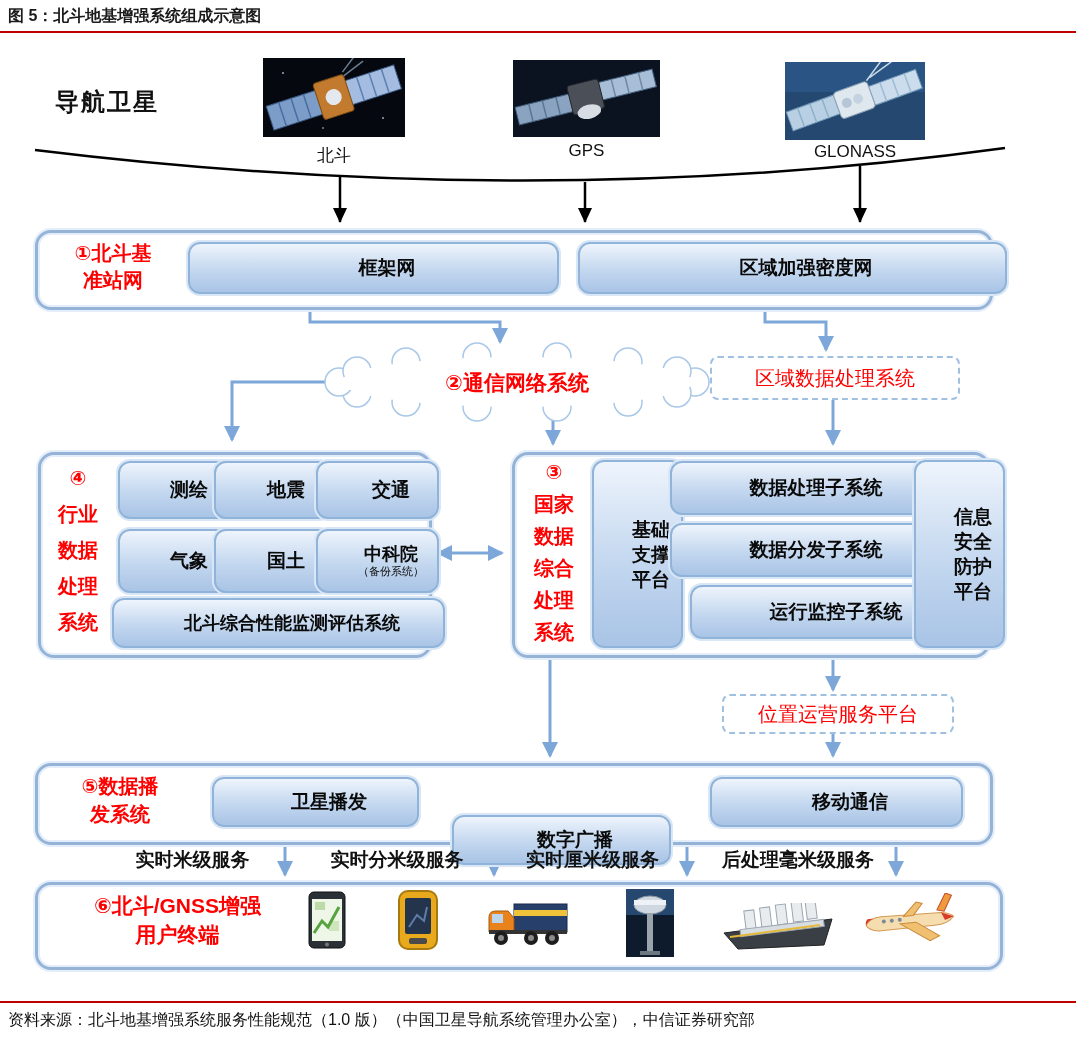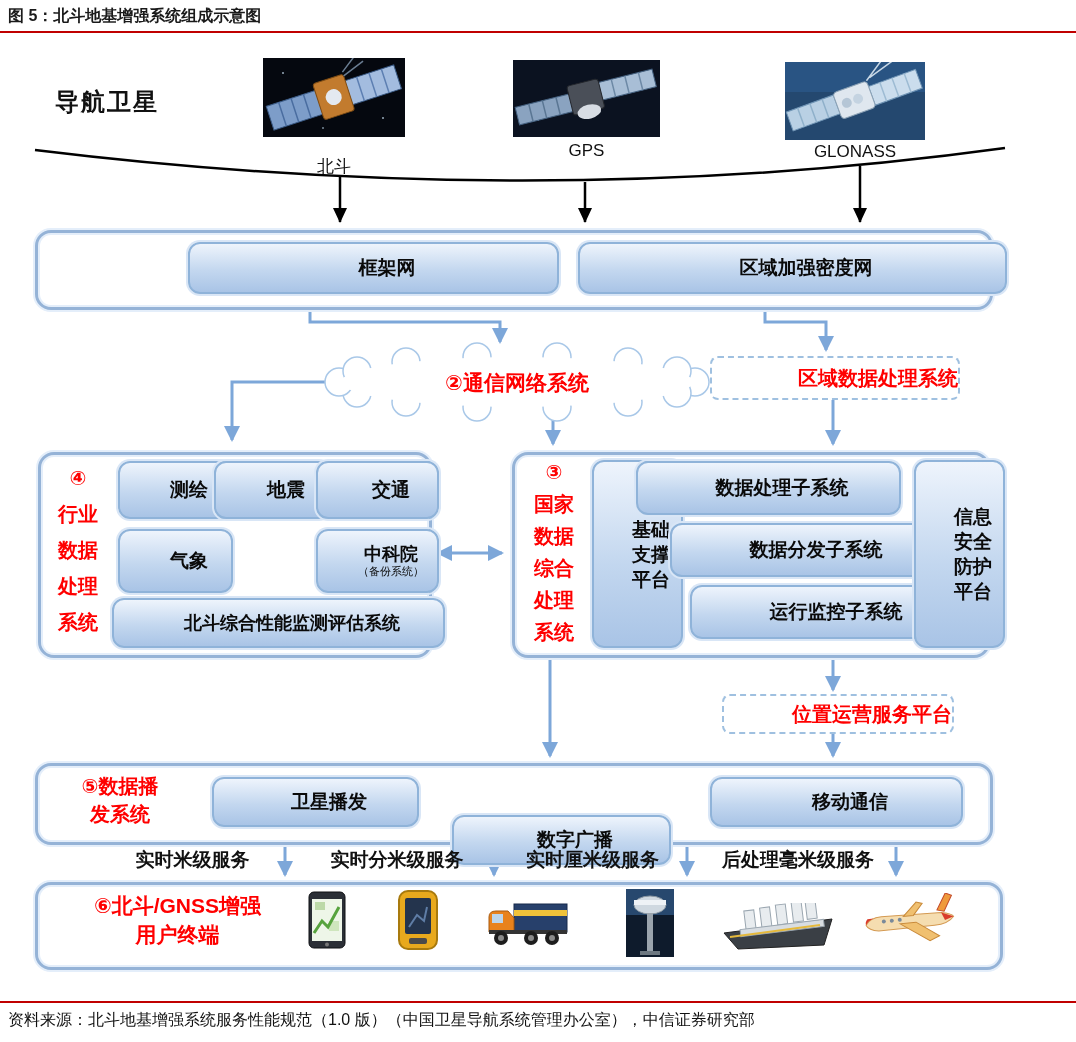--- a/index.html
+++ b/index.html
@@ -12,21 +12,21 @@
   .satname{font-size:17px;text-align:center;color:#111;}
   .container{background:#fff;border:3px solid #95b3d7;border-radius:16px;
              box-shadow:0 0 0 2px #e4eefa, inset 0 0 0 2px #e4eefa;}
   .bx{background:linear-gradient(180deg,#eef4fc 0%,#c3d7ef 55%,#a9c4e6 100%);
       border:2px solid #8fb3d9;border-radius:12px;box-shadow:0 0 0 2px #d9e6f6;
       display:flex;flex-direction:column;align-items:center;justify-content:center;
       font-size:19px;font-weight:600;color:#0a0a0a;text-align:center;line-height:1.15;padding-left:27px;}
   .redlbl{color:#ff0000;font-weight:bold;text-align:center;}
   .redlbl span{display:block;}
   .dash{border:2px dashed #9fc0e0;border-radius:8px;background:#fff;color:#ff0000;
-        font-weight:bold;display:flex;align-items:center;justify-content:flex-end;font-size:20px;}
+        font-weight:normal;display:flex;align-items:center;justify-content:center;font-size:20px;}
   .svc{font-size:19px;font-weight:bold;text-align:center;color:#111;}
   .footer{left:8px;top:1010px;font-size:16px;color:#111;}
   svg{display:block;}
 </style>
 </head>
 <body>
 
 <div class="page">
 
   <div class="abs title">图 5：北斗地基增强系统组成示意图</div>
@@ -94,21 +94,21 @@
     <g transform="rotate(-18 71 40)">
       <rect x="4" y="27" width="52" height="25" fill="#7d9dc9" stroke="#3a5a85"></rect>
       <path d="M17,27 V52 M30,27 V52 M43,27 V52" stroke="#4a6da0" stroke-width="1.5"></path>
       <rect x="86" y="27" width="52" height="25" fill="#a3bcdf" stroke="#3a5a85"></rect>
       <path d="M99,27 V52 M112,27 V52 M125,27 V52" stroke="#5d7fb2" stroke-width="1.5"></path>
       <rect x="55" y="20" width="32" height="38" rx="3" fill="#c27b2e" stroke="#7e4c14"></rect>
       <circle cx="71" cy="39" r="8" fill="#e4e9f0"></circle>
       <path d="M87,18 L104,6 M87,22 L110,14" stroke="#6a7d92" stroke-width="1.5"></path>
     </g>
   </svg>
-  <div class="abs satname" style="left:263px;top:155px;width:142px;">北斗</div>
+  <div class="abs satname" style="left:263px;top:144px;width:142px;">北斗</div>
 
   <svg class="abs" style="left:513px;top:60px;" width="147" height="77" viewBox="0 0 147 77">
     <rect width="147" height="77" fill="#0b1220"></rect>
     <circle cx="25" cy="60" r="1" fill="#89a"></circle>
       <circle cx="130" cy="18" r="1" fill="#89a"></circle>
     <g transform="rotate(-14 73 38)">
       <rect x="2" y="30" width="56" height="18" fill="#8aa3c0" stroke="#44607f"></rect>
       <path d="M16,30 V48 M30,30 V48 M44,30 V48" stroke="#5a7693" stroke-width="1.5"></path>
       <rect x="88" y="26" width="56" height="18" fill="#a8bed6" stroke="#44607f"></rect>
       <path d="M102,26 V44 M116,26 V44 M130,26 V44" stroke="#6d89a6" stroke-width="1.5"></path>
@@ -128,20 +128,24 @@
       <path d="M100,30 V50 M113,30 V50 M126,30 V50" stroke="#9dbbd3" stroke-width="1.5"></path>
       <rect x="52" y="24" width="36" height="28" rx="4" fill="#dfe7ef" stroke="#8ca2b5"></rect>
       <circle cx="62" cy="38" r="5" fill="#b5c6d6"></circle>
         <circle cx="74" cy="38" r="5" fill="#c4d3e1"></circle>
       <path d="M88,24 L112,8 M92,22 L120,14" stroke="#c8d8e6" stroke-width="1.5"></path>
     </g>
   </svg>
   <div class="abs satname" style="left:785px;top:142px;width:140px;">GLONASS</div>
 
   <div class="abs container" style="left:35px;top:230px;width:952px;height:74px;"></div>
+  <div class="abs redlbl" style="left:48px;top:240px;width:130px;font-size:20px;line-height:27px;">
+    <span>①北斗基</span>
+    <span>准站网</span>
+  </div>
   <div class="abs bx" style="left:188px;top:242px;width:340px;height:48px;">
     <span>框架网</span>
   </div>
   <div class="abs bx" style="left:578px;top:242px;width:398px;height:48px;">
     <span>区域加强密度网</span>
   </div>
 
   <div class="abs redlbl" style="left:377px;top:369px;width:280px;font-size:21px;">
     <span>②通信网络系统</span>
   </div>
@@ -162,20 +166,23 @@
       <span>测绘</span>
     </div>
   <div class="abs bx" style="left:214px;top:461px;width:86px;height:54px;">
       <span>地震</span>
     </div>
   <div class="abs bx" style="left:316px;top:461px;width:92px;height:54px;">
       <span>交通</span>
     </div>
   <div class="abs bx" style="left:118px;top:529px;width:84px;height:60px;">
       <span>气象</span>
+    </div>
+  <div class="abs bx" style="left:214px;top:529px;width:86px;height:60px;">
+      <span>国土</span>
     </div>
   <div class="abs bx" style="left:316px;top:529px;width:92px;height:60px;">
     <span style="font-size:18px;">中科院</span>
     <span style="font-size:11px;font-weight:normal;">（备份系统）</span>
   </div>
   <div class="abs bx" style="left:112px;top:598px;width:302px;height:46px;font-size:18px;">
     <span>北斗综合性能监测评估系统</span>
   </div>
 
   <div class="abs container" style="left:512px;top:452px;width:472px;height:200px;"></div>
@@ -185,21 +192,21 @@
     <span>数据</span>
     <span>综合</span>
     <span>处理</span>
     <span>系统</span>
   </div>
   <div class="abs bx" style="left:592px;top:460px;width:60px;height:184px;line-height:25px;">
     <span>基础</span>
     <span>支撑</span>
     <span>平台</span>
   </div>
-  <div class="abs bx" style="left:636px;top:461px;width:234px;height:50px;align-items:center;">
+  <div class="abs bx" style="left:670px;top:461px;width:234px;height:50px;align-items:center;">
       <span>数据处理子系统</span>
     </div>
   <div class="abs bx" style="left:670px;top:523px;width:234px;height:50px;">
       <span>数据分发子系统</span>
     </div>
   <div class="abs bx" style="left:690px;top:585px;width:234px;height:50px;">
       <span>运行监控子系统</span>
     </div>
   <div class="abs bx" style="left:914px;top:460px;width:60px;height:184px;line-height:25px;">
     <span>信息</span>

